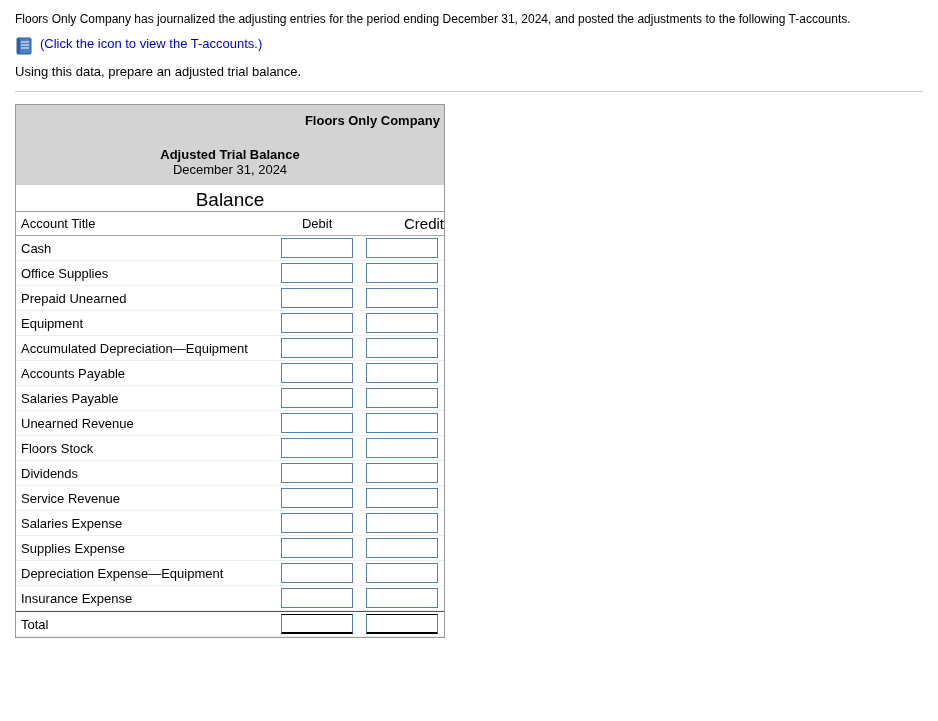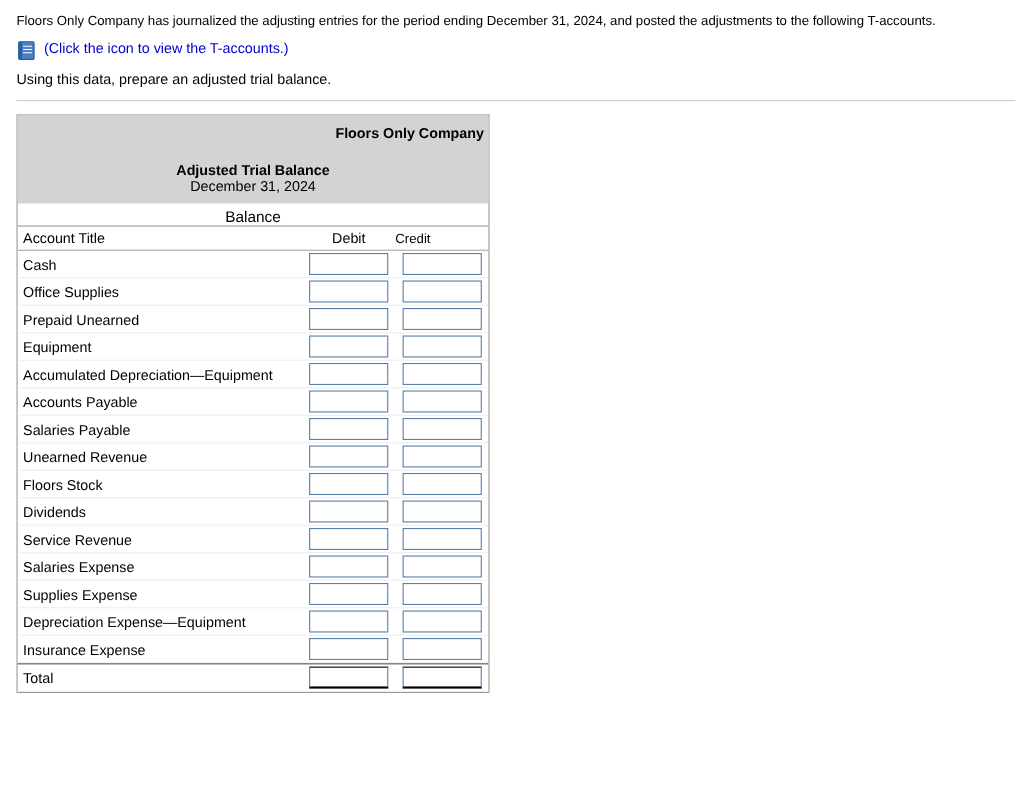--- a/index.html
+++ b/index.html
@@ -65,42 +65,42 @@
     }
     .table-header .report-date {
       font-size: 13px;
     }
     .balance-label-row {
       text-align: center;
       padding: 4px 0 0 0;
       border-bottom: 1px solid #999;
     }
     .balance-label {
-      font-size: 14px;
+      font-size: 19px;
     }
     .column-headers {
       display: flex;
       align-items: center;
       padding: 3px 0;
       border-bottom: 1px solid #aaa;
     }
     .col-account {
       width: 260px;
       padding-left: 5px;
       font-size: 13px;
     }
     .col-debit {
       width: 85px;
       text-align: center;
       font-size: 13px;
     }
     .col-credit {
       width: 85px;
-      text-align: left;
-      font-size: 12px;
+      text-align: right;
+      font-size: 15px;
     }
     .data-row {
       display: flex;
       align-items: center;
       padding: 2px 0;
       border-bottom: 1px solid #eee;
       min-height: 25px;
     }
     .data-row.total-row {
       border-top: 1px solid #555;

